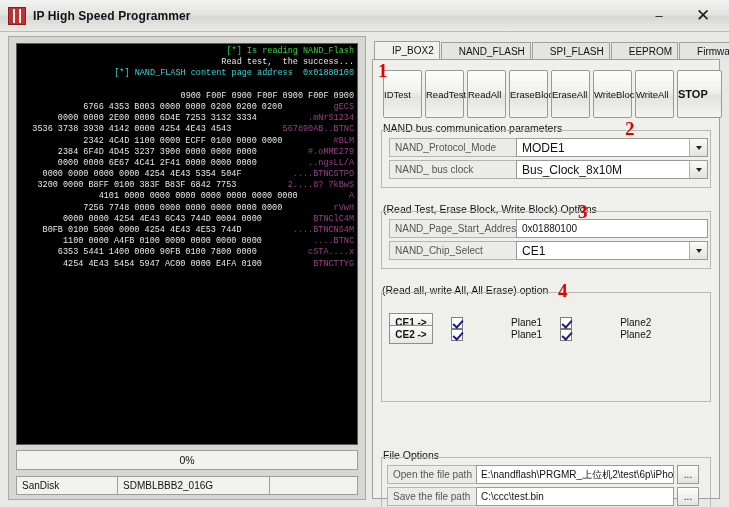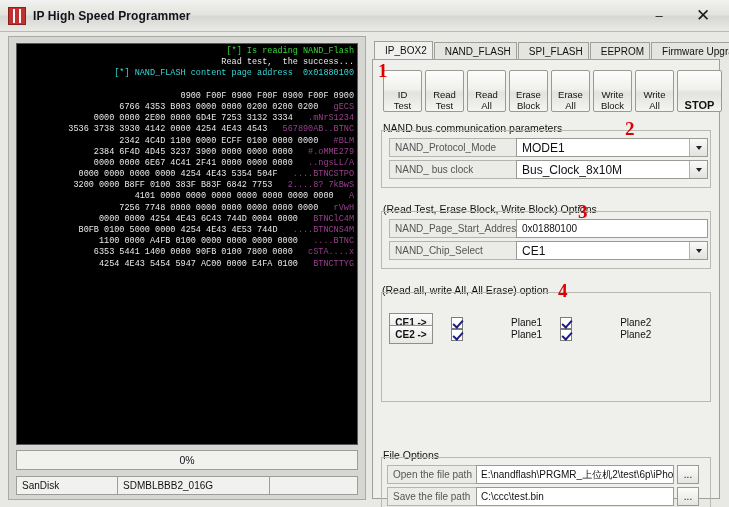--- a/index.html
+++ b/index.html
@@ -89,21 +89,21 @@
     font-size: 8.5px;
     line-height: 11.2px;
     padding: 2px 3px;
     white-space: pre;
     text-align: right;
   }
   .c-green { color: #37d637; }
   .c-cyan  { color: #36d6d6; }
   .c-white { color: #e8e8e8; }
   .c-hex   { color: #e8e8e8; }
-  .c-dim   { color: #9a3f8d; }
+  .c-dim   { color: #9a3f8d; margin-left: 36px; }
   .line { display: block; height: 11.2px; }
 
   .progress-wrap {
     position: absolute;
     left: 7px; top: 413px;
     width: 342px; height: 20px;
     background: #f1f1ef;
     border: 1px solid #9e9e99;
     box-sizing: border-box;
     display: flex;
@@ -141,21 +141,21 @@
   }
   .tabs {
     display: flex;
     align-items: flex-end;
     height: 20px;
     margin-left: 2px;
   }
   .tab {
     font-size: 10px;
     color: #111;
-    padding: 3px 5px 2px 10px;
+    padding: 3px 5px 2px 17px;
     border: 1px solid #a0a09b;
     border-bottom: none;
     background: #e4e4e0;
     margin-right: 1px;
     box-sizing: border-box;
     height: 18px;
     line-height: 12px;
     white-space: nowrap;
   }
   .tab.active {
@@ -172,29 +172,28 @@
   }
 
   
   .btn-row {
     position: absolute;
     left: 10px; top: 10px;
     display: flex;
     gap: 3px;
   }
   .tbtn {
-    width: 39px; height: 42px;
+    width: 39px; height: 48px;
     background: linear-gradient(to bottom, #fdfdfd 0%, #f0f0ed 45%, #e2e2de 55%, #f4f4f1 100%);
     border: 1px solid #9a9a95;
     border-radius: 2px;
     box-sizing: border-box;
     display: flex;
-    flex-direction: column;
-    align-items: center;
-    justify-content: flex-end;
+    align-items: center;
+    justify-content: flex-start;
     font-size: 9.5px;
     color: #111;
     line-height: 11px;
     cursor: default;
   }
   .tbtn.stop { width: 45px; font-size: 11px; font-weight: bold; }
 
   
   .group-label {
     position: absolute;

